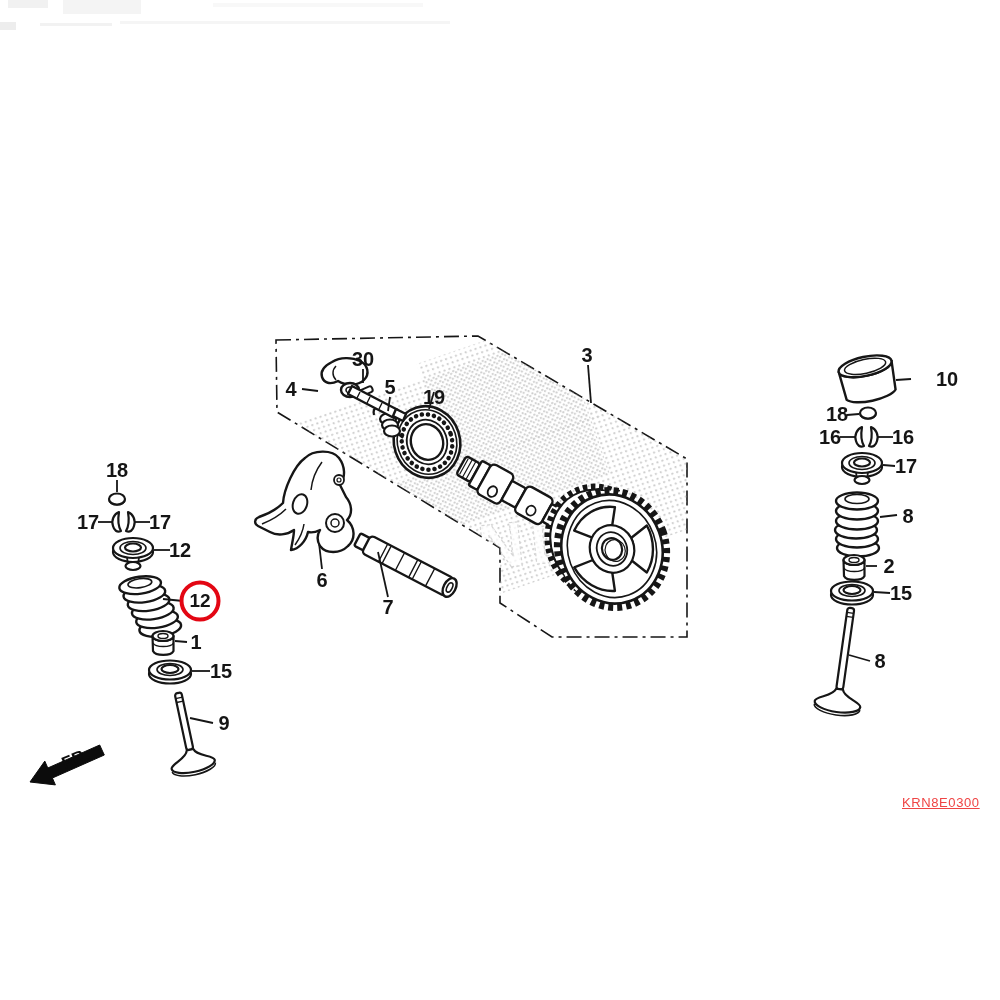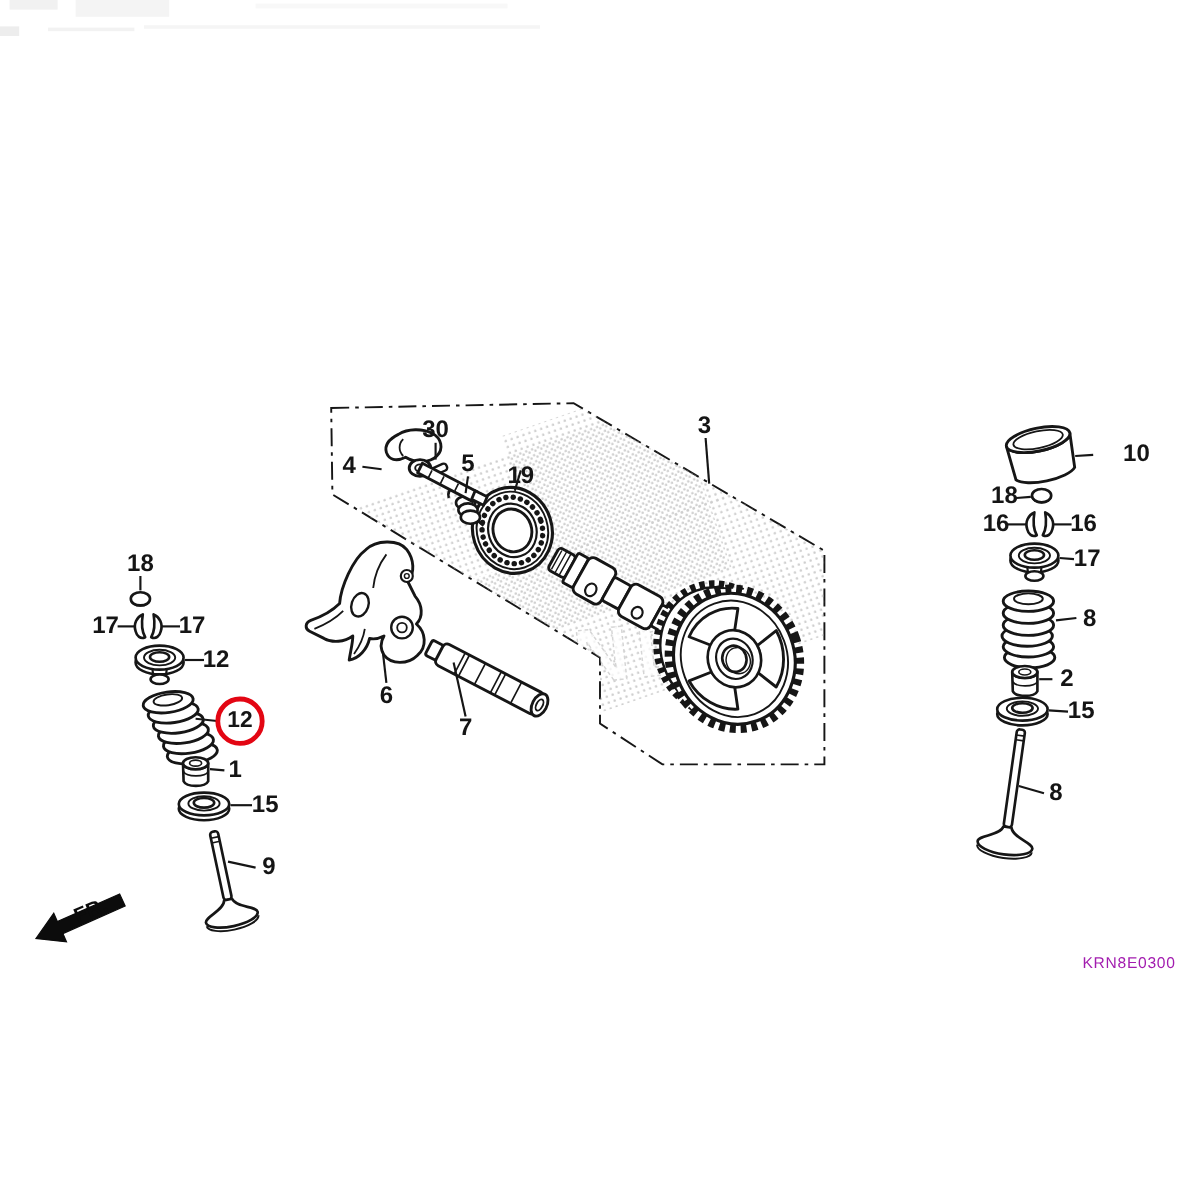--- a/index.html
+++ b/index.html
@@ -7,22 +7,22 @@
          font-family:"Liberation Sans",sans-serif;}
   svg{position:absolute;left:0;top:0;}
   .plabel{position:absolute;transform:translate(-50%,-50%);
           font:bold 20px "Liberation Sans",sans-serif;color:#151515;
           white-space:nowrap;user-select:none;}
   .plabel.small{font-size:19px;}
   #hl-circle{position:absolute;width:33px;height:33px;border:4.5px solid #e30613;
              border-radius:50%;transform:translate(-50%,-50%);}
   #fr-label{position:absolute;transform:translate(-50%,-50%) rotate(-23deg);
             font:bold 17px "Liberation Sans",sans-serif;color:#0c0c0c;letter-spacing:.5px;}
-  #code-label{position:absolute;font:13px "Liberation Sans",sans-serif;color:#a21caf;
-              letter-spacing:.6px;}
+  #code-label{position:absolute;font:13px "Liberation Sans",sans-serif;color:#ef4444;
+              letter-spacing:.6px;text-decoration:underline;}
   .ghost{position:absolute;pointer-events:none;}
 </style>
 </head>
 <body>
 
 <div id="stage">
 
   <div class="ghost" style="left:8px;top:0;width:40px;height:8px;background:#f1f1f1;"></div>
   <div class="ghost" style="left:63px;top:0;width:78px;height:14px;background:#f4f4f4;"></div>
   <div class="ghost" style="left:0;top:22px;width:16px;height:8px;background:#ededed;"></div>

